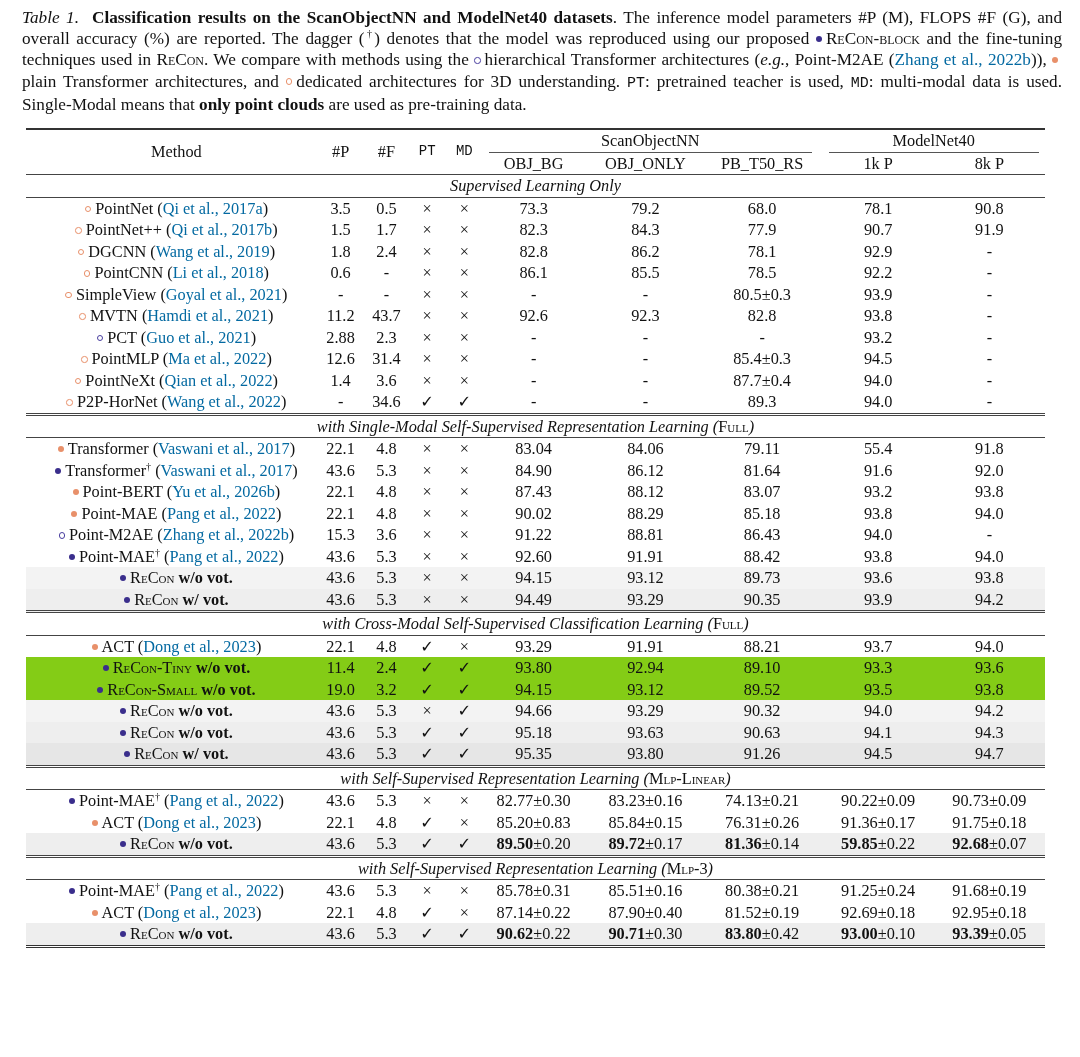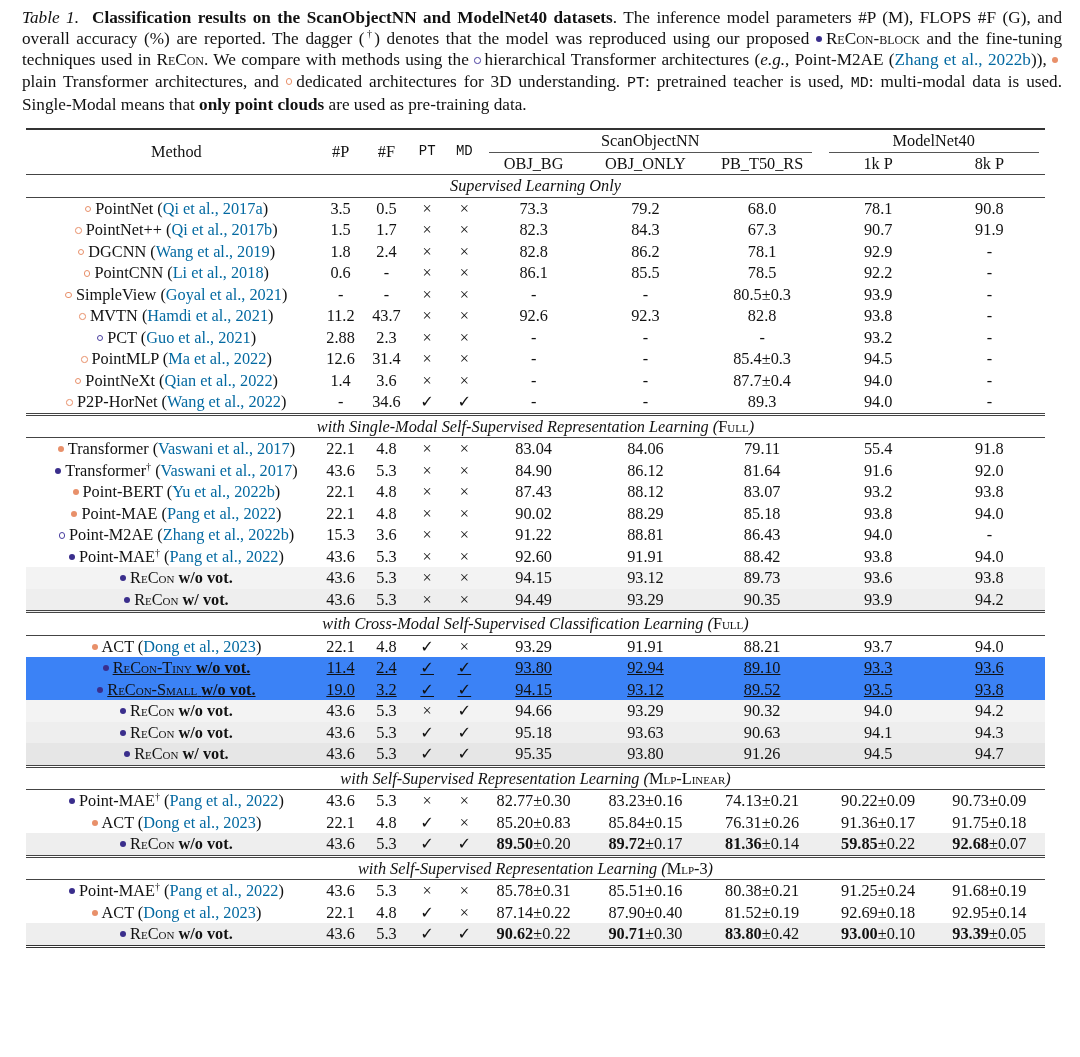--- a/index.html
+++ b/index.html
@@ -39,21 +39,21 @@
   .hdr2 td { height: 24px; line-height: 24px; }
   .grp-line { display: block; border-bottom: 1.2px solid #555; margin: 0 6px; }
   .sec td { border-top: 1.3px solid #444; }
   .sec-title td { text-align: center; font-style: italic; height: 27px; line-height: 27px; border-bottom: 1.3px solid #444; }
   .sec-title .sc { font-style: normal; font-variant: small-caps; }
   .first-row td { padding-top: 3px; }
   .sep-double td { border-top: 3px double #444; }
   .bottom td { border-bottom: 3px double #333; }
   .bold { font-weight: bold; }
   .sc { font-variant: small-caps; }
-  .shade1 { background: #3b82f6; text-decoration: underline; }
+  .shade1 { background: #84cc16; }
   .shade2 { background: #f3f3f3; }
   .shade3 { background: #eeeeee; }
   .shade4 { background: #e6e6e6; }
   sup { font-size: 10px; line-height: 0; }
 </style>
 </head>
 <body>
 
 <div class="caption">
   <span class="tlabel">Table 1.</span>&nbsp;
@@ -99,21 +99,21 @@
         <td class="c-v">90.8</td>
       </tr>
       <tr>
         <td class="c-method"><span class="dot hollow-orange"></span><span>PointNet++</span> (<span class="cite">Qi et al., 2017b</span>)</td>
         <td class="c-p">1.5</td>
         <td class="c-f">1.7</td>
         <td class="c-pt">×</td>
         <td class="c-md">×</td>
         <td class="c-v">82.3</td>
         <td class="c-v">84.3</td>
-        <td class="c-v">67.3</td>
+        <td class="c-v">77.9</td>
         <td></td>
         <td class="c-v">90.7</td>
         <td class="c-v">91.9</td>
       </tr>
       <tr>
         <td class="c-method"><span class="dot hollow-orange"></span><span>DGCNN</span> (<span class="cite">Wang et al., 2019</span>)</td>
         <td class="c-p">1.8</td>
         <td class="c-f">2.4</td>
         <td class="c-pt">×</td>
         <td class="c-md">×</td>
@@ -238,21 +238,21 @@
         <td class="c-pt">×</td>
         <td class="c-md">×</td>
         <td class="c-v">84.90</td>
         <td class="c-v">86.12</td>
         <td class="c-v">81.64</td>
         <td></td>
         <td class="c-v">91.6</td>
         <td class="c-v">92.0</td>
       </tr>
       <tr>
-        <td class="c-method"><span class="dot filled-orange"></span><span>Point-BERT</span> (<span class="cite">Yu et al., 2022b</span>)</td>
+        <td class="c-method"><span class="dot filled-orange"></span><span>Point-BERT</span> (<span class="cite">Yu et al., 2026b</span>)</td>
         <td class="c-p">22.1</td>
         <td class="c-f">4.8</td>
         <td class="c-pt">×</td>
         <td class="c-md">×</td>
         <td class="c-v">87.43</td>
         <td class="c-v">88.12</td>
         <td class="c-v">83.07</td>
         <td></td>
         <td class="c-v">93.2</td>
         <td class="c-v">93.8</td>
@@ -465,21 +465,21 @@
         <td class="c-method"><span class="dot filled-orange"></span><span>ACT</span> (<span class="cite">Dong et al., 2023</span>)</td>
         <td class="c-p">22.1</td>
         <td class="c-f">4.8</td>
         <td class="c-pt">✓</td>
         <td class="c-md">×</td>
         <td class="c-v">87.14±0.22</td>
         <td class="c-v">87.90±0.40</td>
         <td class="c-v">81.52±0.19</td>
         <td></td>
         <td class="c-v">92.69±0.18</td>
-        <td class="c-v">92.95±0.14</td>
+        <td class="c-v">92.95±0.18</td>
       </tr>
       <tr class="bottom shade3">
         <td class="c-method"><span class="dot filled-purple"></span><span class="sc">ReCon</span> <b>w/o vot.</b></td>
         <td class="c-p">43.6</td>
         <td class="c-f">5.3</td>
         <td class="c-pt">✓</td>
         <td class="c-md">✓</td>
         <td class="c-v"><b>90.62</b><span>±0.22</span></td>
         <td class="c-v"><b>90.71</b><span>±0.30</span></td>
         <td class="c-v"><b>83.80</b><span>±0.42</span></td>

